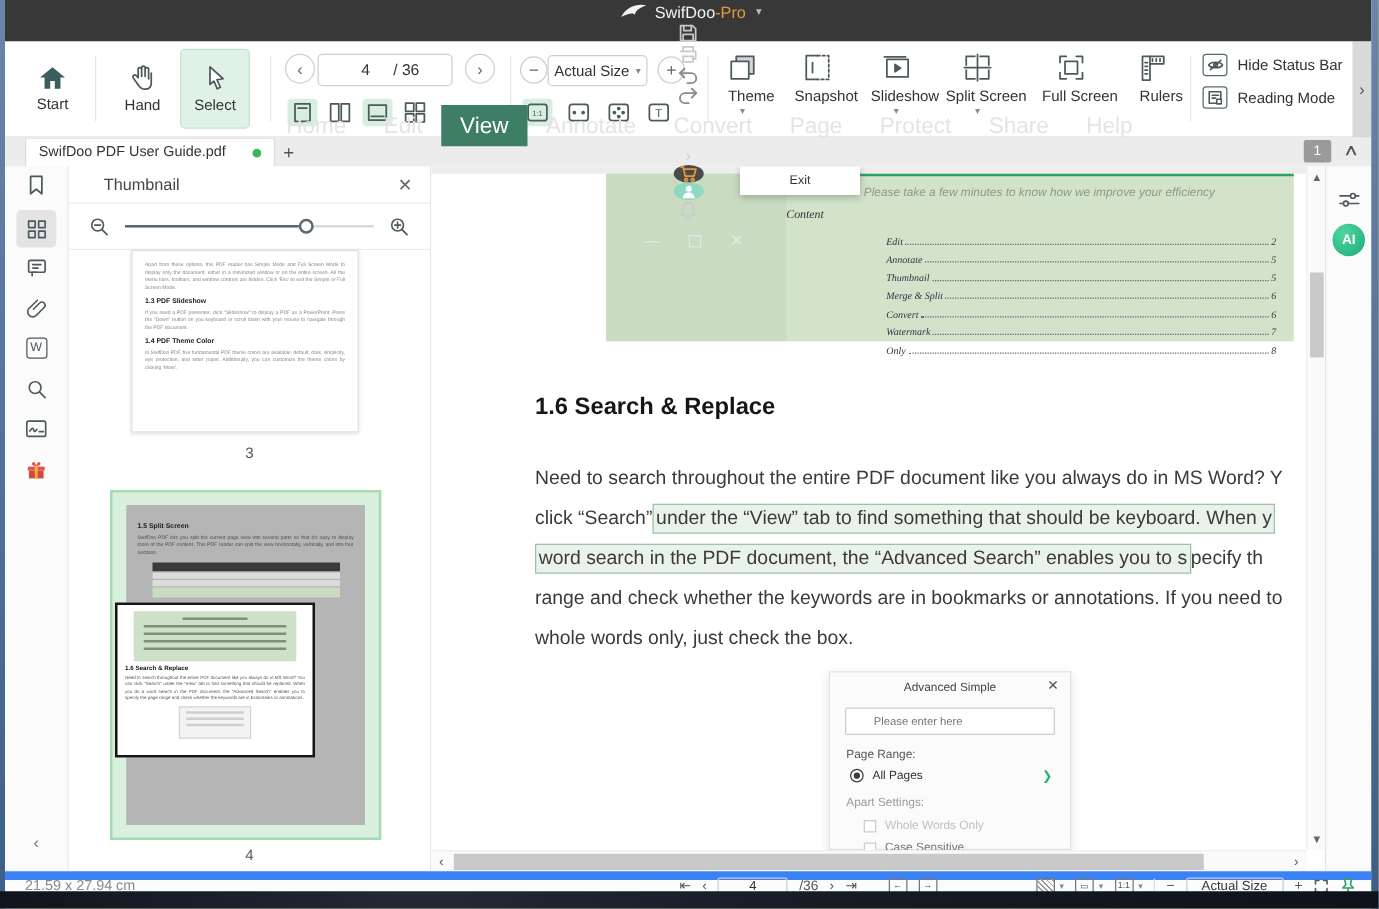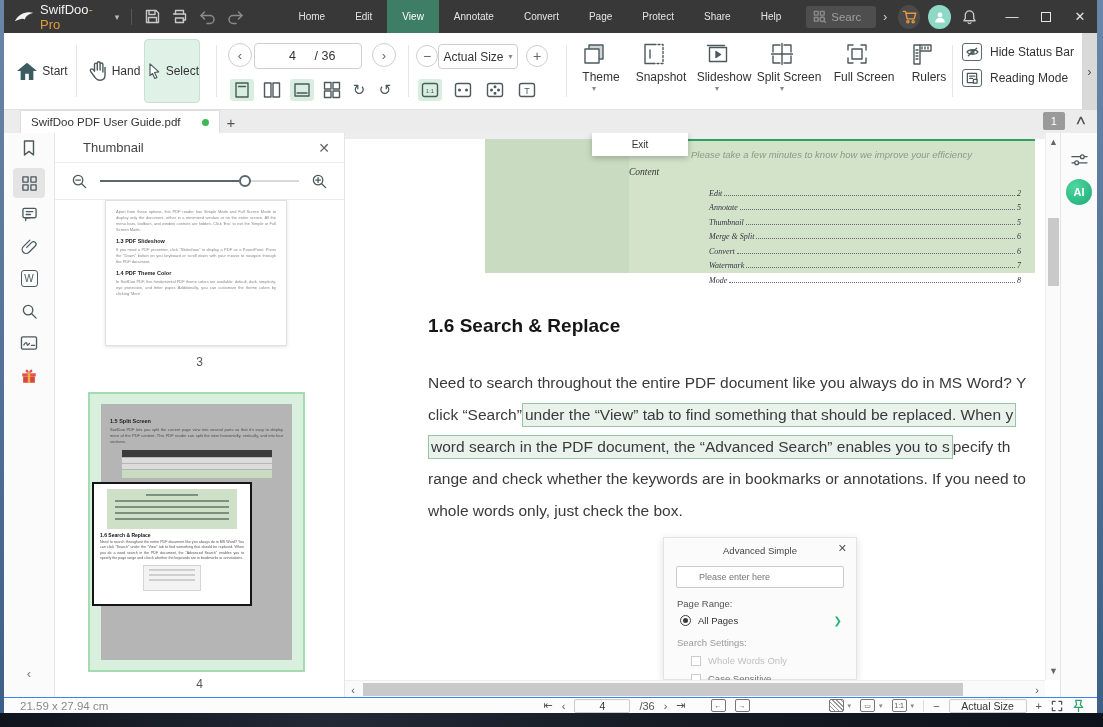--- a/index.html
+++ b/index.html
@@ -6,43 +6,43 @@
   html,body { background:#222; }
   .win { position:relative; width:1103px; height:727px; overflow:hidden;
          font-family:"Liberation Sans",sans-serif; background:#fff; }
   
   .edge-l { position:absolute; left:0; top:0; bottom:0; width:4px; background:linear-gradient(#6a86a8,#3d5e86); z-index:50;}
   .edge-r { position:absolute; right:0; top:0; bottom:0; width:6px; background:linear-gradient(#6a86a8,#3d5e86); z-index:50;}
   .edge-b { position:absolute; left:0; right:0; bottom:0; height:14px; background:linear-gradient(90deg,#10141c,#232a36 30%,#161b24 60%,#0e121a); z-index:51;}
 
   
   .titlebar { position:absolute; left:4px; right:6px; top:0; height:33px; background:#383838;
-              display:flex; align-items:center; color:#e9e9e9; z-index:40; }
+              display:flex; align-items:center; color:#e9e9e9; z-index:40;flex-direction:column; }
   .brand { display:flex; align-items:center; gap:6px; padding:0 6px 0 10px; }
   .brand-name { font-size:13px; color:#f2f2f2; }
   .brand-name b { color:#e09a3c; font-weight:normal; }
   .tb-caret { color:#bbb; font-size:9px; margin-left:2px; }
   .tb-sep { width:1px; height:16px; background:#585858; margin:0 6px; }
   .qa-btn { width:30px; height:26px; display:flex; align-items:center; justify-content:center; border-radius:3px; }
   .menu { display:flex; height:33px; margin-left:34px; }
-  .menu-item { padding:0 15px; line-height:33px; font-size:10px; color:#e4e4e4; cursor:default; }
+  .menu-item { padding:0 15px; line-height:33px; font-size:18px; color:#e4e4e4; cursor:default; }
   .menu-item.active { background:#3e7e66; color:#fff; }
   .tb-search { display:flex; align-items:center; gap:5px; width:74px; height:22px; background:#4e4e4e;
                border-radius:3px; margin-left:10px; padding:0 7px; color:#9e9e9e; font-size:11.5px; overflow:hidden; white-space:nowrap;}
   .tb-chev { color:#cfcfcf; font-size:13px; padding:0 7px; }
   .tb-circle { width:24px; height:24px; border-radius:50%; background:#4a4a4a; display:flex; align-items:center; justify-content:center; margin:0 4px;}
   .avatar-circle { background:#8fd8c6; }
   .winbtns { display:flex; margin-left:10px; }
   .winbtn { width:34px; height:33px; display:flex; align-items:center; justify-content:center; color:#e6e6e6; font-size:13px;}
   .maxbox { width:10px; height:10px; border:1px solid #e6e6e6; }
 
   
   .toolbar { position:absolute; top:33px; left:4px; right:6px; height:77px; background:#fff;
              border-bottom:1px solid #e2e2e2; z-index:30; }
-  .tool-big { position:absolute; top:6px; width:56px; height:64px; display:flex; flex-direction:row;
+  .tool-big { position:absolute; top:6px; width:56px; height:64px; display:flex; flex-direction:column;
               align-items:center; justify-content:center; gap:4px; border-radius:4px; }
   .tool-big .lbl { font-size:12px; color:#333; white-space:nowrap; }
   .tool-big.active { background:#e0f1e7; border:1px solid #c4e3d0; }
   .v-div { position:absolute; top:12px; width:1px; height:52px; background:#e6e6e6; }
   .nav-arrow { position:absolute; top:42px; width:24px; height:24px; border:1px solid #cfcfcf; border-radius:50%;
                display:flex; align-items:center; justify-content:center; color:#666; font-size:13px; top:44px;}
   .page-box { position:absolute; left:250px; top:42px; width:108px; height:26px; border:1px solid #cfcfcf;
               border-radius:4px; display:flex; align-items:center; justify-content:center; gap:10px; font-size:12.5px; color:#333;}
   .page-box input { width:24px; border:none; outline:none; text-align:center; font-size:12.5px; color:#333; font-family:inherit;}
   .mini-ic { position:absolute; top:74px; width:24px; height:22px; display:flex; align-items:center;
@@ -157,21 +157,21 @@
   .hscroll .arr { position:absolute; top:0; width:16px; height:17px; display:flex; align-items:center; justify-content:center; color:#555; font-size:11px; }
   .hscroll .thumb { position:absolute; top:2px; left:18px; width:600px; height:13px; background:#c9c9c9; }
 
   .right-strip { width:37px; background:#fbfbfb; border-left:1px solid #e5e5e5; position:relative; }
   .ai-badge { position:absolute; left:50%; transform:translateX(-50%); top:46px; width:26px; height:26px; border-radius:50%;
               background:radial-gradient(circle at 35% 30%, #4fd6a0, #1cab77); color:#fff; font-size:11px; font-weight:bold;
               display:flex; align-items:center; justify-content:center; }
 
   
   .statusbar { position:absolute; left:4px; right:6px; bottom:14px; height:16px; background:#fcfcfc;
-               border-top:1px solid #3b82f6; display:flex; align-items:center; font-size:11px; color:#777; z-index:40;}
+               border-top:7px solid #3b82f6; display:flex; align-items:center; font-size:11px; color:#777; z-index:40;}
   .sb-dims { padding-left:16px; flex:1; font-size:11.5px; color:#8a8a8a; }
   .sb-right { display:flex; align-items:center; gap:9px; padding-right:12px; color:#555; }
   .sb-btn { display:flex; align-items:center; justify-content:center; color:#555; font-size:11px; }
   .sb-pagebox { width:56px; height:14px; border:1px solid #ccc; border-radius:2px; display:flex; align-items:center; justify-content:center;}
   .sb-pagebox input { width:40px; border:none; outline:none; text-align:center; font-size:10.5px; color:#333; background:transparent; font-family:inherit;}
   .sb-sq { width:15px; height:13px; border:1px solid #777; border-radius:2px; display:flex; align-items:center; justify-content:center; font-size:7px; color:#555;}
   .sb-hatch { background:repeating-linear-gradient(45deg,#999 0 1px,transparent 1px 3px); }
   .sb-car { font-size:7px; color:#888; margin-left:-5px; }
   .sb-zoombox { width:78px; height:14px; border:1px solid #ccc; border-radius:2px; display:flex; align-items:center; justify-content:center; font-size:10.5px; color:#333;}
   .sb-div { width:1px; height:12px; background:#ddd; }
@@ -613,36 +613,36 @@
                 <span>Convert</span>
                 <span class="lead"></span>
                 <span>6</span>
               </div>
             <div class="toc-row">
                 <span>Watermark</span>
                 <span class="lead"></span>
                 <span>7</span>
               </div>
             <div class="toc-row">
-                <span>Mode</span>
+                <span>Only</span>
                 <span class="lead"></span>
                 <span>8</span>
               </div>
           </div>
         </div>
       </div>
       <div class="exit-pop">Exit</div>
 
       <div class="doc-heading">1.6 Search &amp; Replace</div>
       <div class="doc-line" style="top:236px">
           <span>Need to search throughout the entire PDF document like you always do in MS Word? Y</span>
         </div>
       <div class="doc-line" style="top:268px">
           <span>click “Search” </span>
-          <span class="hl">under the “View” tab to find something that should be replaced. When y</span>
+          <span class="hl">under the “View” tab to find something that should be keyboard. When y</span>
         </div>
       <div class="doc-line" style="top:300px">
           <span class="hl">word search in the PDF document, the “Advanced Search” enables you to s</span>
           <span>pecify th</span>
         </div>
       <div class="doc-line" style="top:332px">
           <span>range and check whether the keywords are in bookmarks or annotations. If you need to</span>
         </div>
       <div class="doc-line" style="top:364px">
           <span>whole words only, just check the box.</span>
@@ -655,21 +655,21 @@
         </div>
         <div class="adv-input">
           <input placeholder="Please enter here" style="">
         </div>
         <div class="adv-label">Page Range:</div>
         <div class="adv-radio-row">
           <span class="radio"></span>
           <span style="color:#333">All Pages</span>
           <span class="adv-chev">❯</span>
         </div>
-        <div class="adv-sub">Search Settings:</div>
+        <div class="adv-sub">Apart Settings:</div>
         <div class="adv-check-row">
           <span class="cbox"></span>
           <span class="dimtxt">Whole Words Only</span>
         </div>
         <div class="adv-check-row">
           <span class="cbox"></span>
           <span class="midtxt">Case Sensitive</span>
         </div>
       </div>
 

